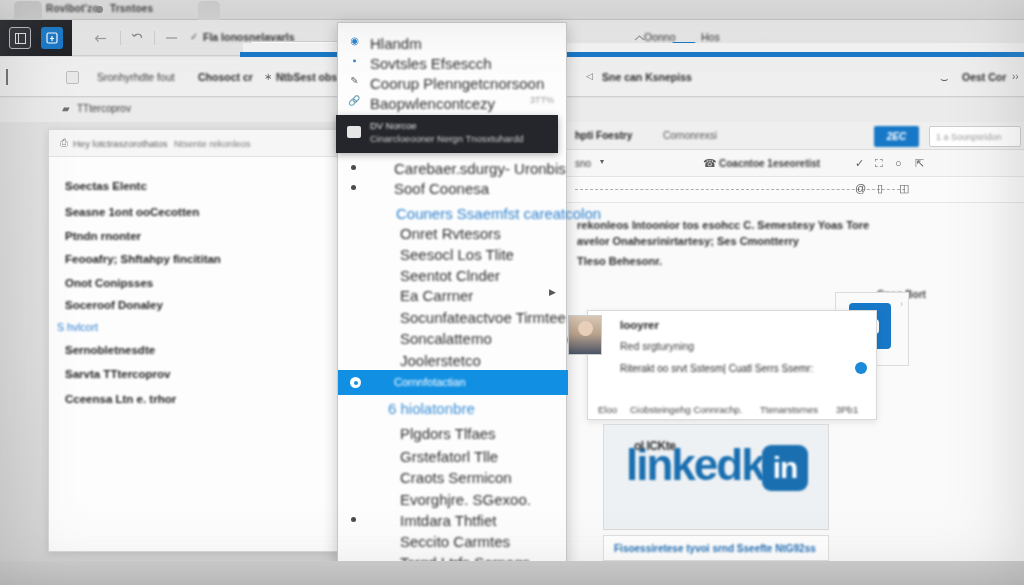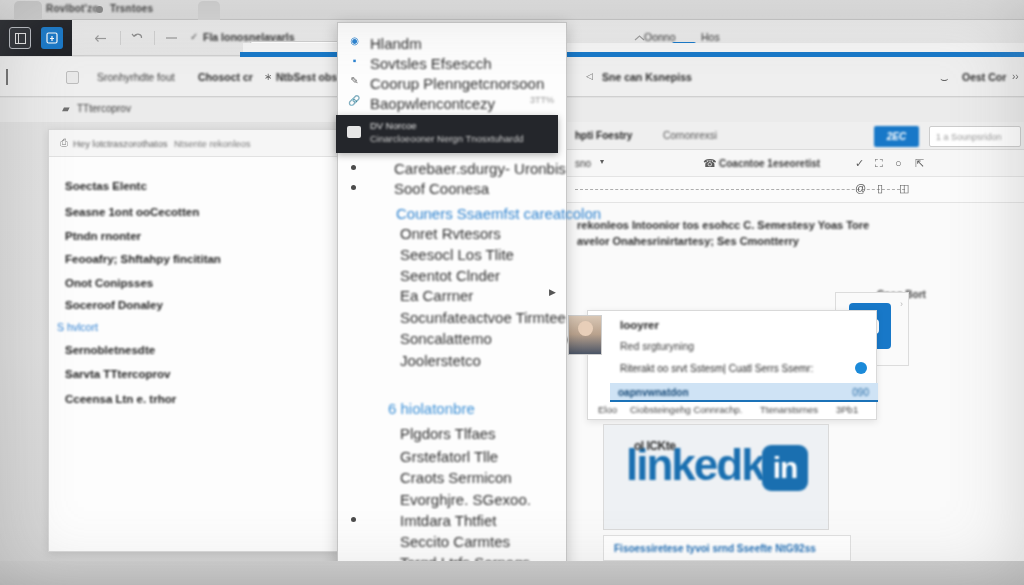--- a/index.html
+++ b/index.html
@@ -332,21 +332,21 @@
     border-radius:9px; background:#1a6fb0;
     color:#fff; font-size:30px; font-weight:bold;
     display:flex; align-items:center; justify-content:center;
     letter-spacing:-1px;
   }
   .li-overlay{
     position:absolute; left:30px; top:14px; font-size:12px; font-weight:bold;
     color:#2c2c2c; letter-spacing:-.5px;
   }
   .licard-foot{
-    position:absolute; left:36px; top:413px; width:248px; height:26px;
+    position:absolute; left:36px; top:413px; width:226px; height:26px;
     background:#fff; border:1px solid #e0e0e0;
   }
   .licard-foot span{
     position:absolute; left:10px; top:7px; font-size:10px; color:#1f6db5; font-weight:bold;
     white-space:nowrap;
   }
 
   
   .minicard{
     position:absolute; left:268px; top:170px; width:74px; height:74px;
@@ -518,20 +518,21 @@
     <div class="rp-dashed">
       <div class="rp-dash-line"></div>
       <div class="rp-tb-ico" style="left:288px; top:5px;">@</div>
       <div class="rp-tb-ico" style="left:310px; top:5px;">▯</div>
       <div class="rp-tb-ico" style="left:332px; top:5px;">◫</div>
     </div>
 
     <div class="rp-body">
       <p class="blur-txt">rekonleos Intoonior tos esohcc C. Semestesy Yoas Tore</p>
       <p class="blur-txt">avelor Onahesrinirtartesy; Ses Cmontterry</p>
+      <p class="blur-txt" style="margin-top:4px;">Tleso Behesonr.</p>
     </div>
 
     <div class="rp-right-lbl blur-txt">Cnoq Bort</div>
 
     <div class="minicard">
       <div class="mini-chev">›</div>
       <div class="mini-badge">
         <div class="bubble"></div>
       </div>
     </div>
@@ -539,24 +540,20 @@
     <div class="rp-left-edge-txt blur-txt">c.DY</div>
 
     <div class="pcard">
       <div class="pc-avatar">
         <div class="face"></div>
       </div>
       <div class="pc-name blur-txt">looyrer</div>
       <div class="pc-sub blur-txt">Red srgturyning</div>
       <div class="pc-line blur-txt">Riterakt oo srvt Sstesm| Cuatl Serrs Ssemr:</div>
       <div class="pc-info"></div>
-      <div class="pc-hl">
-        <div class="pc-hl-t blur-txt">oapnvwnatdon</div>
-        <div class="pc-hl-n blur-txt">090</div>
-      </div>
       <div class="pc-foot">
         <span class="blur-txt" style="left:10px;">Eloo</span>
         <span class="blur-txt" style="left:42px;">Ciobsteingehg Connrachp.</span>
         <span class="blur-txt" style="left:172px;">Ttenarstsrnes</span>
         <span class="blur-txt" style="left:248px;">3Pb1</span>
       </div>
     </div>
 
     <div class="licard">
       <div class="li-logo blur-txt">linkedke</div>
@@ -601,20 +598,24 @@
     <div class="m-txt i3 blur-txt" style="top:223px;">Seesocl Los Tlite</div>
     <div class="m-txt i3 blur-txt" style="top:244px;">Seentot Clnder</div>
 
     <div class="m-txt i3 blur-txt" style="top:264px;">Ea Carrner</div>
     <div class="m-arrow" style="top:264px;">▶</div>
 
     <div class="m-txt i3 blur-txt" style="top:286px;">Socunfateactvoe Tirmtee</div>
     <div class="m-txt i3 blur-txt" style="top:307px;">Soncalattemo</div>
     <div class="m-txt i3 blur-txt" style="top:329px;">Joolerstetco</div>
 
+    <div class="m-hl" style="top:347px;">
+      <div class="hl-ico"></div>
+      <div class="hl-txt blur-txt">Cornnfotactian</div>
+    </div>
 
     <div class="m-txt blur-txt" style="left:50px; top:377px; color:#3b8fd6;">6 hiolatonbre</div>
 
     <div class="m-txt i3 blur-txt" style="top:402px;">Plgdors Tlfaes</div>
     <div class="m-txt i3 blur-txt" style="top:425px;">Grstefatorl Tlle</div>
     <div class="m-txt i3 blur-txt" style="top:446px;">Craots Sermicon</div>
     <div class="m-txt i3 blur-txt" style="top:468px;">Evorghjre. SGexoo.</div>
 
     <div class="m-dot" style="top:494px;"></div>
     <div class="m-txt i3 blur-txt" style="top:489px;">Imtdara Thtfiet</div>

